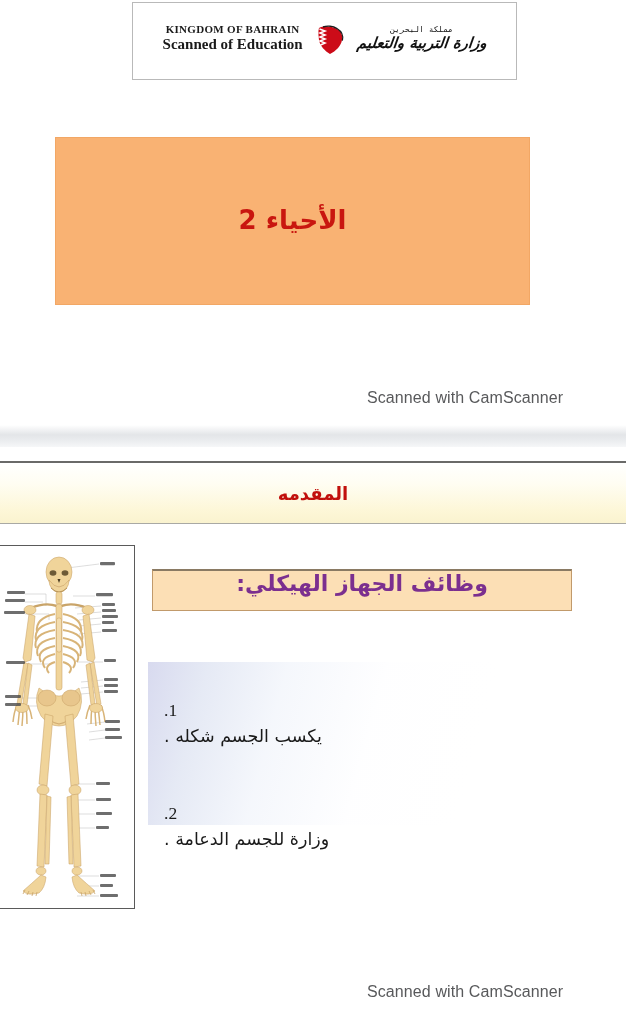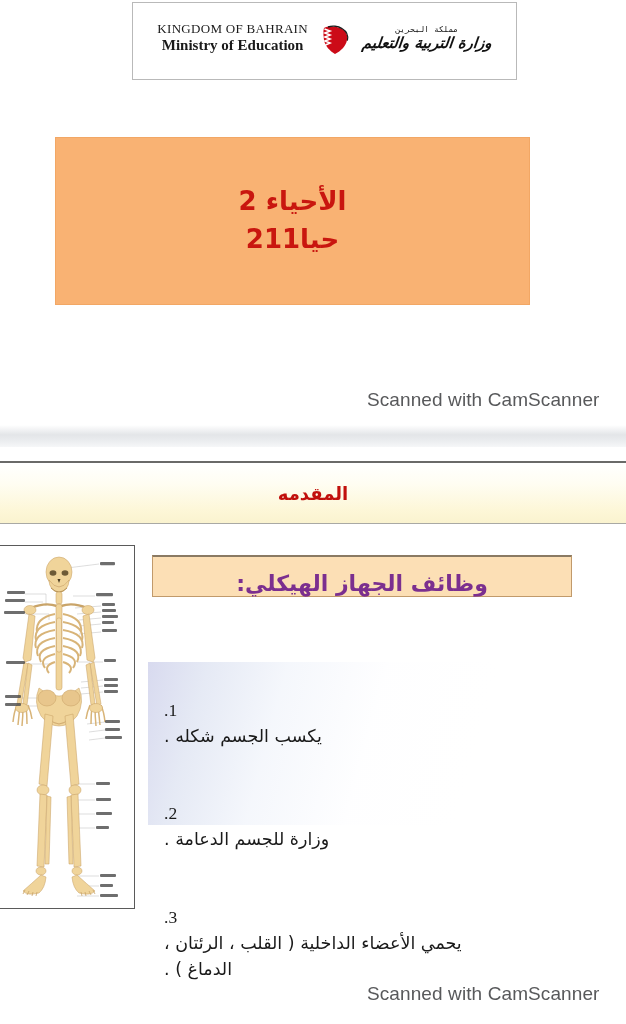--- a/index.html
+++ b/index.html
@@ -44,22 +44,22 @@
     justify-content: center;
     gap: 10px;
   }
   .header-en {
     text-align: center;
     color: #1a1a1a;
     line-height: 1.15;
     padding-bottom: 6px;
   }
   .header-en .kob {
-    font-size: 13px;
-    font-weight: normal;
+    font-size: 11px;
+    font-weight: bold;
     letter-spacing: 0.3px;
     font-family: "Liberation Serif", "DejaVu Serif", serif;
   }
   .header-en .moe {
     font-size: 15px;
     font-weight: bold;
     font-family: "Liberation Serif", "DejaVu Serif", serif;
     white-space: nowrap;
   }
   .flag-emblem {
@@ -161,21 +161,21 @@
     font-size: 26px;
     font-family: "DejaVu Sans", sans-serif;
     line-height: 1.45;
     text-align: center;
     white-space: nowrap;
   }
 
   .camscanner {
     position: absolute;
     color: #58595b;
-    font-size: 19px;
+    font-size: 16px;
     font-family: "Liberation Sans", "DejaVu Sans", sans-serif;
     letter-spacing: 0.1px;
     white-space: nowrap;
   }
   .cs1 { left: 367px; top: 389px; }
 
   
   .page-gap {
     position: absolute;
     left: 0;
@@ -232,29 +232,29 @@
     border: 1.5px solid #5a5a5a;
     box-sizing: border-box;
     overflow: hidden;
   }
   .skeleton-svg { display: block; }
 
   
   .func-box {
     position: absolute;
     left: 152px;
-    top: 108px;
+    top: 122px;
     width: 420px;
     height: 42px;
     background: #fcdfb5;
     border: 1px solid #c19a6b;
     border-top: 2px solid #8a7a63;
     box-sizing: border-box;
     display: flex;
-    align-items: flex-end;
+    align-items: flex-start;
     justify-content: center;
     direction: rtl;
   }
   .func-box .func-text {
     color: #7b2f8f;
     font-size: 22px;
     font-weight: bold;
     font-family: "DejaVu Sans", sans-serif;
     white-space: nowrap;
     letter-spacing: 0.5px;
@@ -297,21 +297,21 @@
 </style>
 </head>
 <body>
 
 <div class="page1">
 
   <div class="header-box">
     <div class="header-inner">
       <div class="header-en">
         <div class="kob">KINGDOM OF BAHRAIN</div>
-        <div class="moe">Ministry of Education</div>
+        <div class="moe">Scanned of Education</div>
       </div>
 
       <div class="flag-emblem">
         <svg viewBox="0 0 34 34" width="34" height="34" aria-hidden="true">
           <path d="M6 4 C10 2 18 2 24 5 C28 7 30 11 29 16 C28 22 23 27 17 30 C12 27 7 22 6 16 C5.4 11 5 7 6 4 Z" fill="#cc0b18"></path>
           <path d="M6.5 5 L12 7 L7 9 L12 11 L7 13 L12 15 L7 17 L12 19 L7.5 21" fill="none" stroke="#ffffff" stroke-width="1.6"></path>
           <path d="M10 3 C14 1.6 20 2 24 4.6" fill="none" stroke="#1c1c1c" stroke-width="1.4"></path>
           <path d="M24 4.6 C28.6 7.4 30.6 11.6 29.4 16.6" fill="none" stroke="#1c1c1c" stroke-width="1.2"></path>
         </svg>
       </div>
@@ -319,21 +319,20 @@
       <div class="header-ar">
         <div class="kingdom">مملكة البحرين</div>
         <div class="ministry">وزارة التربية والتعليم</div>
       </div>
     </div>
   </div>
 
 
   <div class="title-box">
     <div class="title-line">الأحياء 2</div>
-    <div class="title-line">حيا211</div>
   </div>
 
   <div class="camscanner cs1">Scanned with CamScanner</div>
 </div>
 
 <div class="page-gap"></div>
 
 <div class="page2">
 
   <div class="intro-banner">
@@ -493,24 +492,20 @@
     <ol>
       <li>
         <span class="li-num">1.</span>
         <span>يكسب الجسم شكله .</span>
       </li>
       <li>
         <span class="li-num">2.</span>
         <span>وزارة للجسم الدعامة .</span>
       </li>
       <li>
-        <span class="li-num">3.</span>
-        <span>يحمي الأعضاء الداخلية ( القلب ، الرئتان ، الدماغ ) .</span>
-      </li>
-      <li>
         
         
       </li>
     </ol>
   </div>
 
   <div class="camscanner" style="left:367px; top:536px;">Scanned with CamScanner</div>
 </div>
 
 </body></html>

